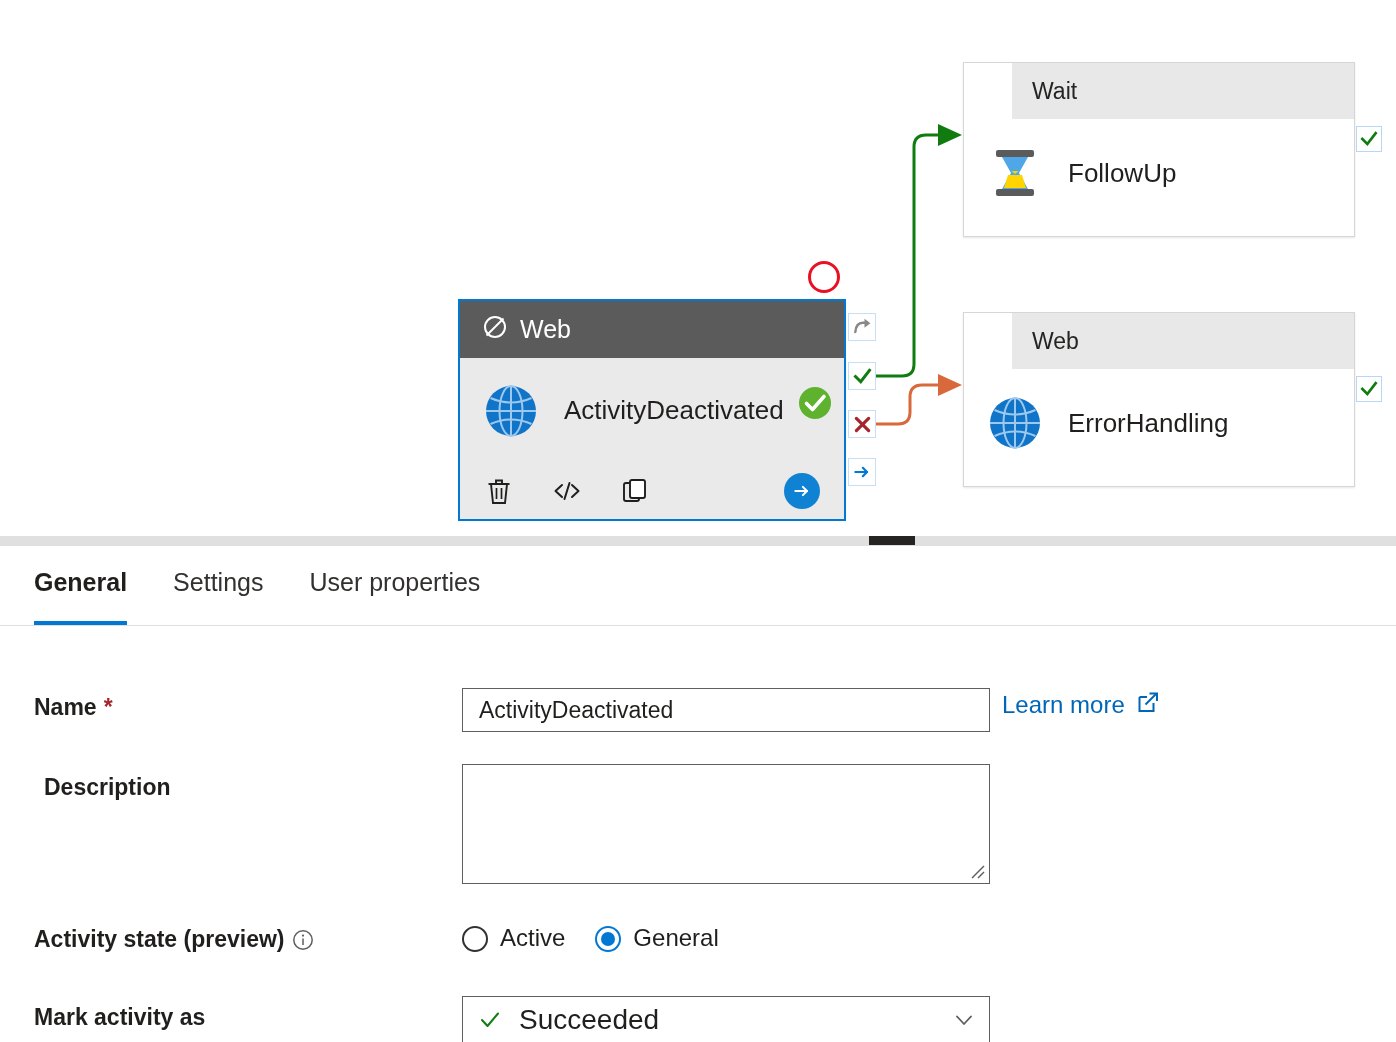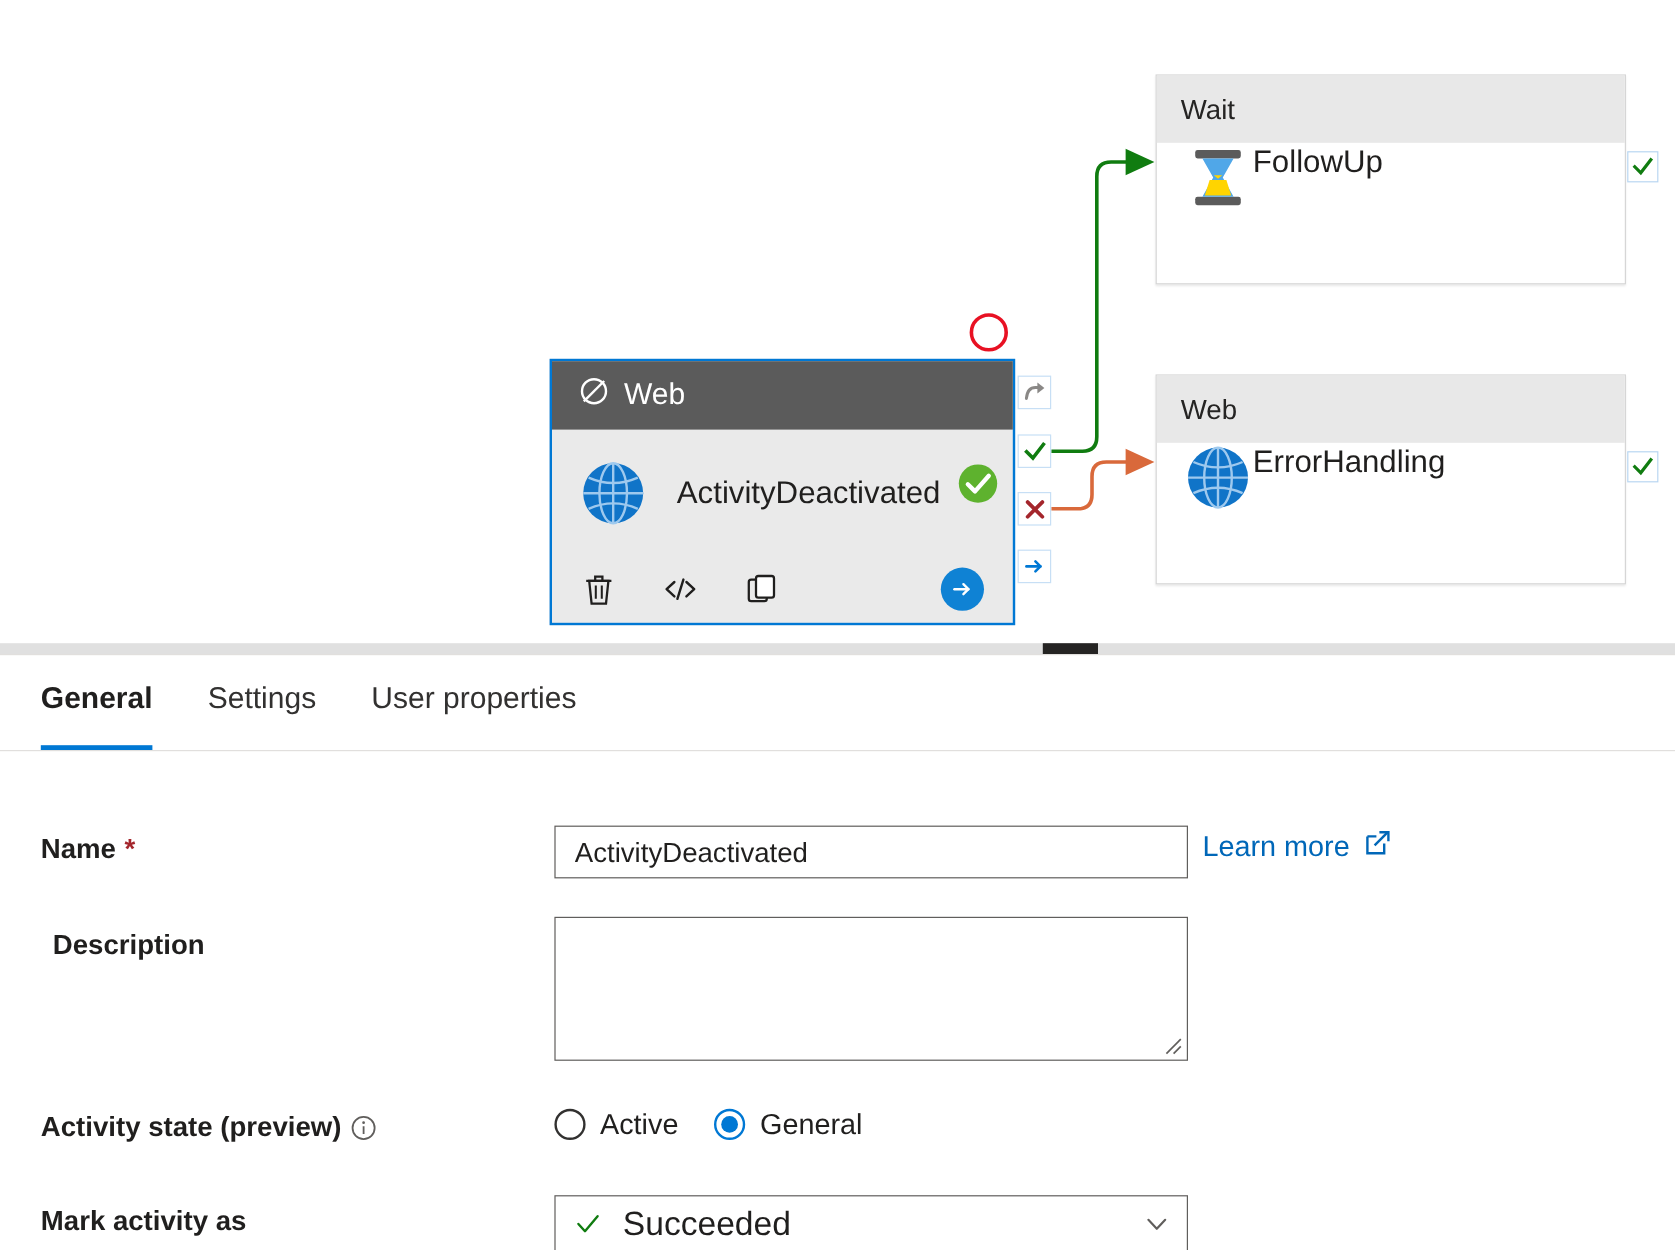--- a/index.html
+++ b/index.html
@@ -34,26 +34,28 @@
     box-shadow: 0 1px 2px rgba(0,0,0,.10);
   }
   .node-head {
     background: #e8e8e8;
     height: 56px;
     display: flex;
     align-items: center;
     padding: 0 20px;
     font-size: 23px;
     color: #252423;
+    margin-left: 48px;
   }
   .node-body {
     height: 108px;
     display: flex;
-    align-items: flex-start;
+    align-items: center;
     padding: 0 22px;
+    gap: 24px;
   }
   .node-label { font-size: 26px; color: #201f1e; }
 
   
   .globe { width: 58px; height: 58px; flex: 0 0 58px; }
   .hourglass { width: 58px; height: 58px; flex: 0 0 58px; }
 
   
   .handle-right {
     position: absolute;
@@ -250,21 +252,21 @@
   
   .radio-group {
     position: absolute;
     left: 462px;
     display: flex;
     align-items: center;
     gap: 30px;
   }
   .radio-opt {
     display: flex;
-    align-items: flex-start;
+    align-items: flex-end;
     gap: 12px;
     cursor: pointer;
     font-size: 24px;
     color: #201f1e;
   }
   .radio-mark {
     width: 26px; height: 26px;
     border-radius: 50%;
     border: 2px solid #323130;
     background: #ffffff;

